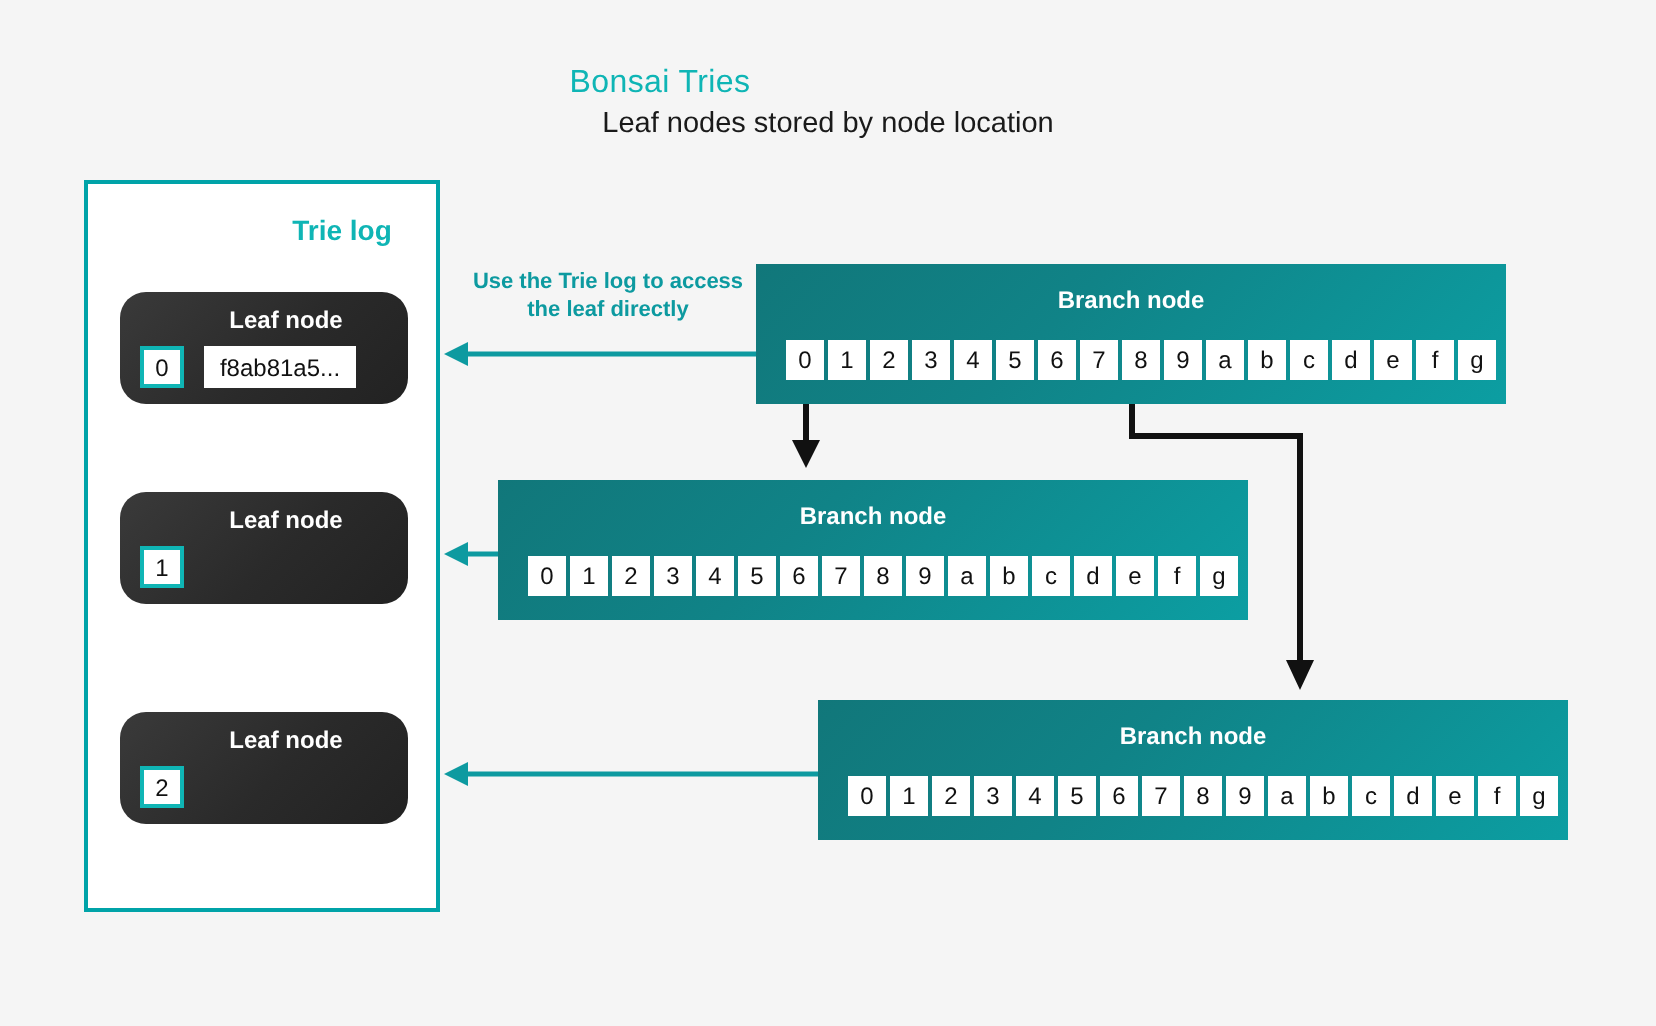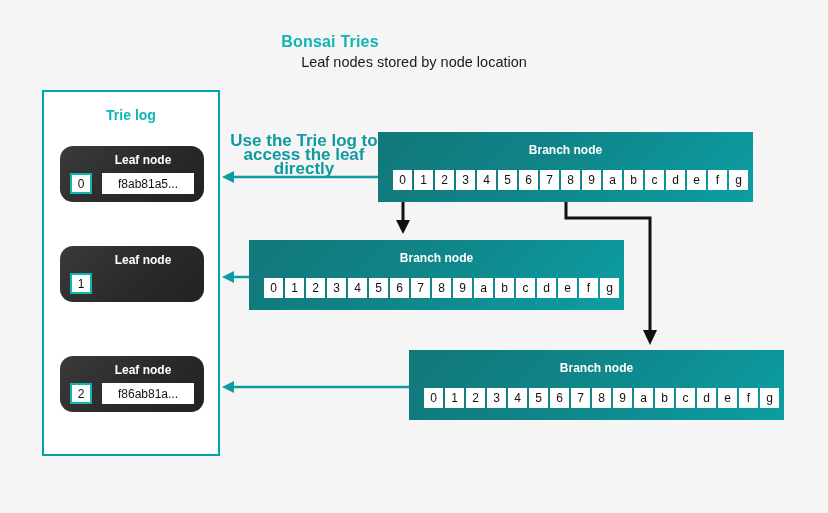--- a/index.html
+++ b/index.html
@@ -20,21 +20,21 @@
   }
 
   
   .title {
     position: absolute;
     left: 0;
     top: 33px;
     width: 660px;
     text-align: center;
     font-size: 16px;
-    font-weight: bold;
+    font-weight: normal;
     color: #0fb5b5;
     letter-spacing: .2px;
   }
   .subtitle {
     position: absolute;
     left: 0;
     top: 54px;
     width: 828px;
     text-align: center;
     font-size: 14.5px;
@@ -55,20 +55,21 @@
   }
   .trielog-title {
     position: absolute;
     left: 0;
     top: 15px;
     width: 100%;
     text-align: center;
     font-size: 14px;
     font-weight: bold;
     color: #0fb5b5;
+    padding-left: 40px;
   }
 
   
   .leaf-node {
     position: absolute;
     left: 60px;
     width: 144px;
     height: 56px;
     background: linear-gradient(135deg, #3a3a3a 0%, #2a2a2a 55%, #222222 100%);
     box-sizing: border-box;
@@ -98,21 +99,21 @@
     font-size: 12px;
     color: #111111;
     display: flex;
     align-items: center;
     justify-content: center;
   }
   .leaf-node .leaf-hash {
     position: absolute;
     left: 42px;
     top: 27px;
-    width: 92px;
+    width: 76px;
     height: 21px;
     background: #ffffff;
     box-sizing: border-box;
     font-size: 12px;
     color: #111111;
     display: flex;
     align-items: center;
     justify-content: center;
   }
 
@@ -158,21 +159,21 @@
     pointer-events: none;
   }
 
   
   .annotation {
     position: absolute;
     left: 228px;
     top: 134px;
     width: 152px;
     text-align: center;
-    font-size: 17px;
+    font-size: 11px;
     font-weight: bold;
     line-height: 14px;
     color: #0d9aa0;
   }
 </style>
 </head>
 <body>
 
 <div id="stage">
 
@@ -218,21 +219,20 @@
   </div>
 
   <div class="leaf-node" style="top:246px;">
     <div class="leaf-label">Leaf node</div>
     <div class="leaf-index">1</div>
   </div>
 
   <div class="leaf-node" style="top:356px;">
     <div class="leaf-label">Leaf node</div>
     <div class="leaf-index">2</div>
-    <div class="leaf-hash">f86ab81a...</div>
   </div>
 
   <div class="annotation">Use the Trie log to access the leaf directly</div>
 
   <div class="branch-node" style="left:378px; top:132px; width:375px; height:70px;">
     <div class="branch-label">Branch node</div>
 
   </div>
   <div class="branch-cells" style="position:absolute; left:393px; top:170px;">
       <div class="cell">0</div>

